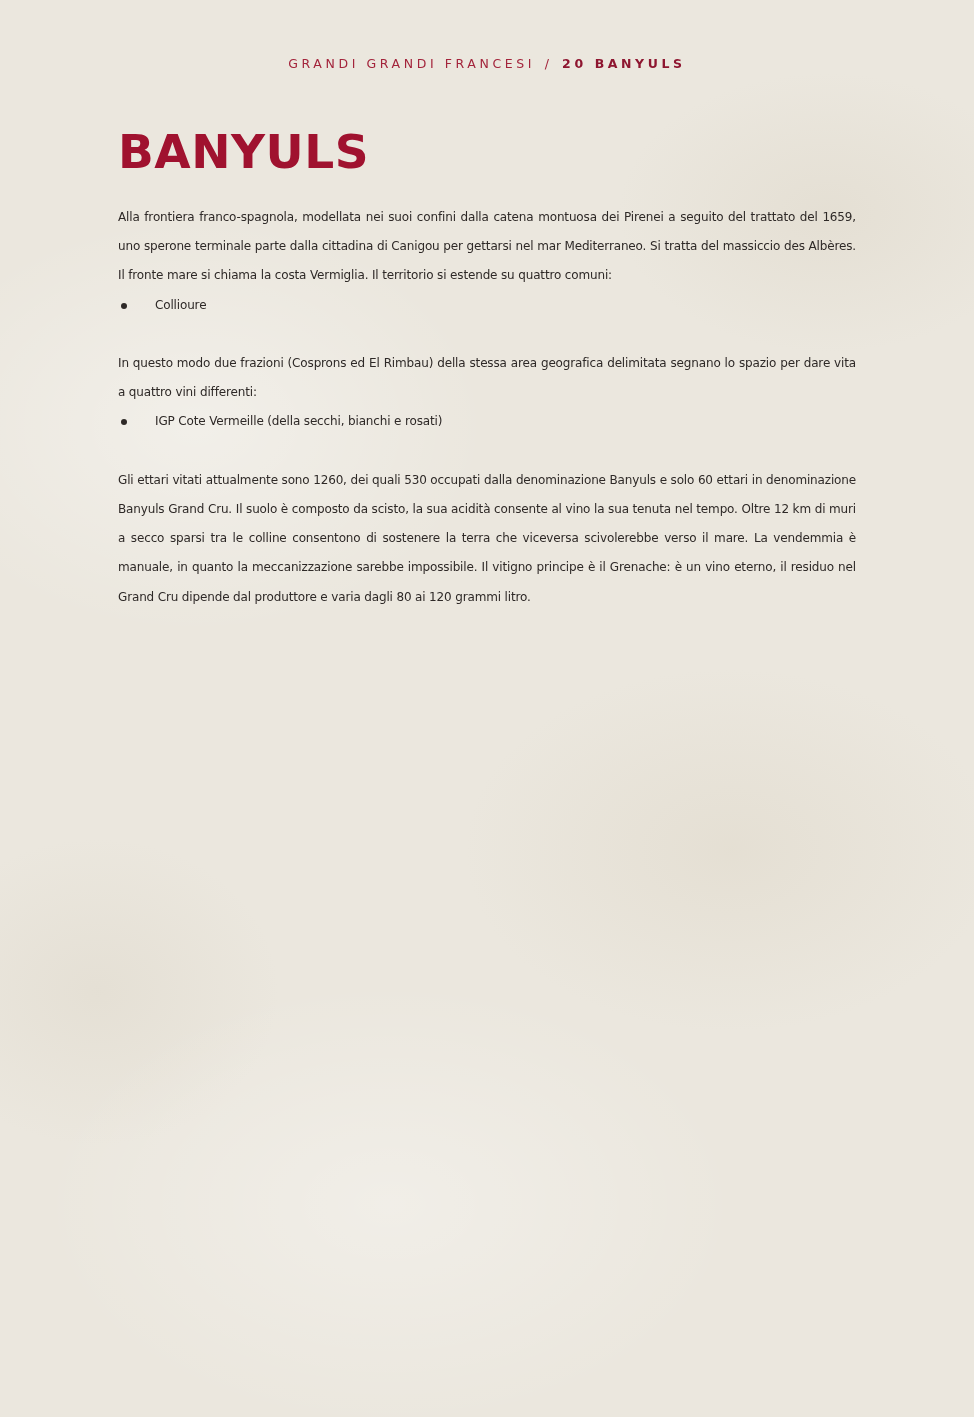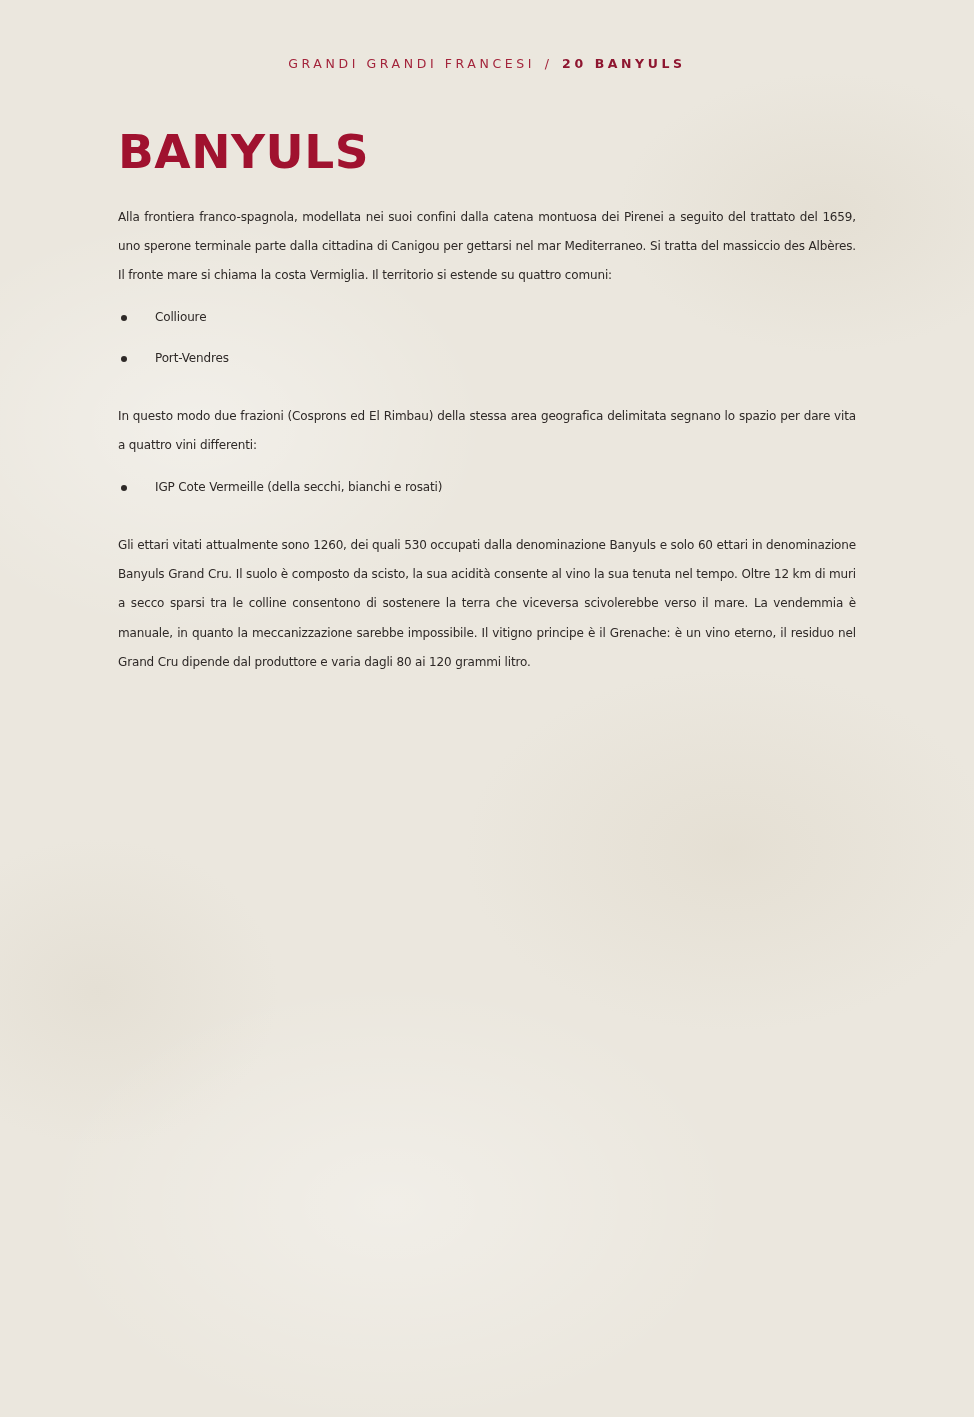--- a/index.html
+++ b/index.html
@@ -67,21 +67,20 @@
       hyphens: none;
     }
     .content ul {
       margin: 0;
       padding: 0;
       list-style: none;
     }
     .content li {
       position: relative;
       padding-left: 37px;
-      margin-top: 12px;
     }
     .content li .bullet {
       position: absolute;
       left: 3px;
       top: 12px;
       width: 6px;
       height: 6px;
       border-radius: 50%;
       background: #2e2927;
     }
@@ -98,21 +97,20 @@
   <span class="chapter">20 BANYULS</span>
 </div>
 
 <h1 class="page-title">BANYULS</h1>
 
 <div class="content">
 
   <p>Alla frontiera franco-spagnola, modellata nei suoi confini dalla catena montuosa dei Pirenei a seguito del trattato del 1659, uno sperone terminale parte dalla cittadina di Canigou per gettarsi nel mar Mediterraneo. Si tratta del massiccio des Albères. Il fronte mare si chiama la costa Vermiglia. Il territorio si estende su quattro comuni:</p>
   <ul>
     <li><span class="bullet"></span><span>Collioure</span></li>
-    <li><span class="bullet"></span><span>Port-Vendres</span></li>
   </ul>
 
   <div class="gap"></div>
 
   <p>In questo modo due frazioni (Cosprons ed El Rimbau) della stessa area geografica delimitata segnano lo spazio per dare vita a quattro vini differenti:</p>
   <ul>
     <li><span class="bullet"></span><span>IGP Cote Vermeille (della secchi, bianchi e rosati)</span></li>
   </ul>
 
   <div class="gap"></div>

